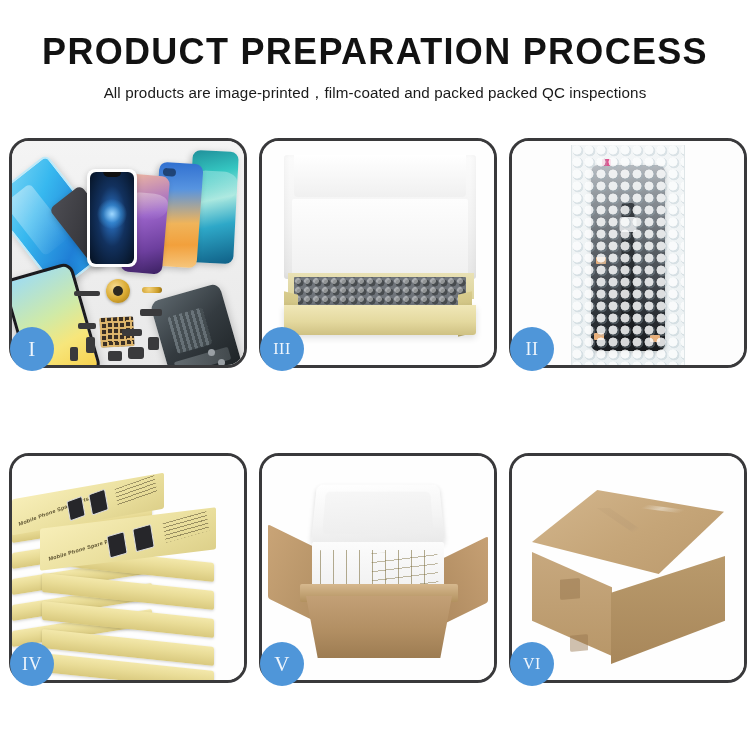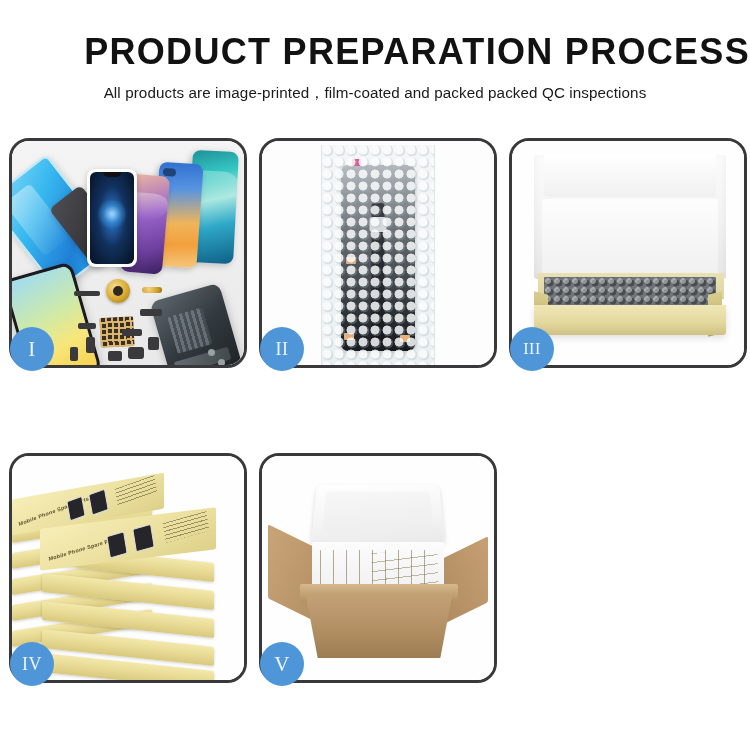--- a/index.html
+++ b/index.html
@@ -28,21 +28,20 @@
   #page-title {
     margin: 0;
     padding-top: 34px;
     font-size: 36px;
     font-weight: bold;
     letter-spacing: 1.3px;
     color: #121212;
     font-family: "Liberation Sans", sans-serif;
     line-height: 1;
     white-space: nowrap;
-    text-align: right;
   }
   #page-subtitle {
     margin: 0;
     padding-top: 13px;
     font-size: 15.2px;
     font-weight: normal;
     letter-spacing: 0.1px;
     color: #1a1a1a;
     white-space: nowrap;
   }
@@ -469,48 +468,48 @@
         <div class="part" style="left:58px;top:206px;width:8px;height:14px;border-radius:2px;"></div>
         <div class="part" style="left:196px;top:208px;width:7px;height:7px;border-radius:50%;background:#9aa0a5;"></div>
         <div class="part" style="left:206px;top:218px;width:7px;height:7px;border-radius:50%;background:#9aa0a5;"></div>
       </div>
     </div>
     <div class="badge">I</div>
   </div>
 
   <div class="panel">
     <div class="panel-inner">
+      <div class="scene" style="background:#fefefe;">
+        <div class="p3-lid"></div>
+        <div class="p3-foam"></div>
+        <div class="p3-tray-back"></div>
+        <div class="p3-gray"></div>
+        <div class="p3-cap-l"></div>
+        <div class="p3-cap-r"></div>
+        <div class="p3-front"></div>
+      </div>
+    </div>
+    <div class="badge xwide">III</div>
+  </div>
+
+  <div class="panel">
+    <div class="panel-inner">
       <div class="scene" style="background:#fdfdfd;">
         <div class="p2-bag">
           <div class="p2-screen"></div>
           <div class="p2-flex"></div>
           <div class="p2-pink"></div>
           <div class="p2-tape" style="left:24px;top:112px;"></div>
           <div class="p2-tape" style="left:22px;top:188px;"></div>
           <div class="p2-tape" style="left:78px;top:190px;"></div>
           <div class="p2-bubbles"></div>
         </div>
       </div>
     </div>
     <div class="badge wide">II</div>
-  </div>
-
-  <div class="panel">
-    <div class="panel-inner">
-      <div class="scene" style="background:#fefefe;">
-        <div class="p3-lid"></div>
-        <div class="p3-foam"></div>
-        <div class="p3-tray-back"></div>
-        <div class="p3-gray"></div>
-        <div class="p3-cap-l"></div>
-        <div class="p3-cap-r"></div>
-        <div class="p3-front"></div>
-      </div>
-    </div>
-    <div class="badge xwide">III</div>
   </div>
 
   <div class="panel">
     <div class="panel-inner">
       <div class="scene" style="background:#fefefe;">
         <div class="p4-wrap">
 
           <div class="p4-box" style="left:0px;top:60px;width:140px;height:16px;transform:skewY(-9deg);"></div>
           <div class="p4-box" style="left:0px;top:86px;width:140px;height:16px;transform:skewY(-9deg);"></div>
           <div class="p4-box" style="left:0px;top:112px;width:140px;height:16px;transform:skewY(-9deg);"></div>
@@ -551,14 +550,28 @@
         <div class="p5-foam-box"></div>
         <div class="p5-stack"></div>
         <div class="p5-stack2"></div>
         <div class="p5-rim"></div>
         <div class="p5-body"></div>
       </div>
     </div>
     <div class="badge">V</div>
   </div>
 
+  <div class="panel">
+    <div class="panel-inner">
+      <div class="scene" style="background:#fefefe;">
+        <div class="p6-top"></div>
+        <div class="p6-seam"></div>
+        <div class="p6-tape"></div>
+        <div class="p6-left"></div>
+        <div class="p6-right"></div>
+        <div class="p6-mark1"></div>
+        <div class="p6-mark2"></div>
+      </div>
+    </div>
+    <div class="badge xwide">VI</div>
+  </div>
 
 </div>
 
 </body></html>

